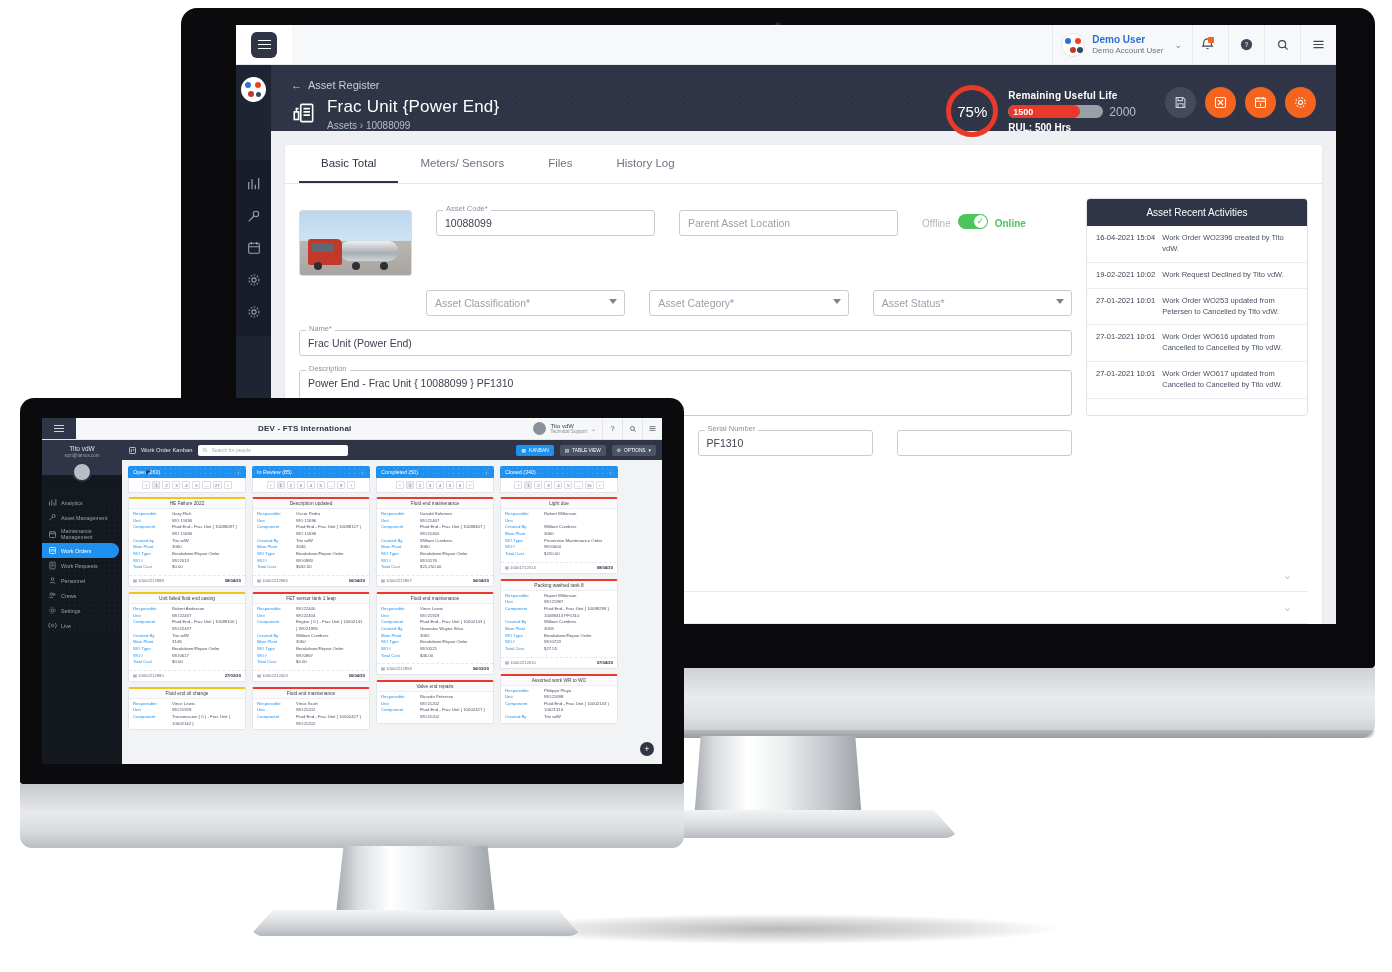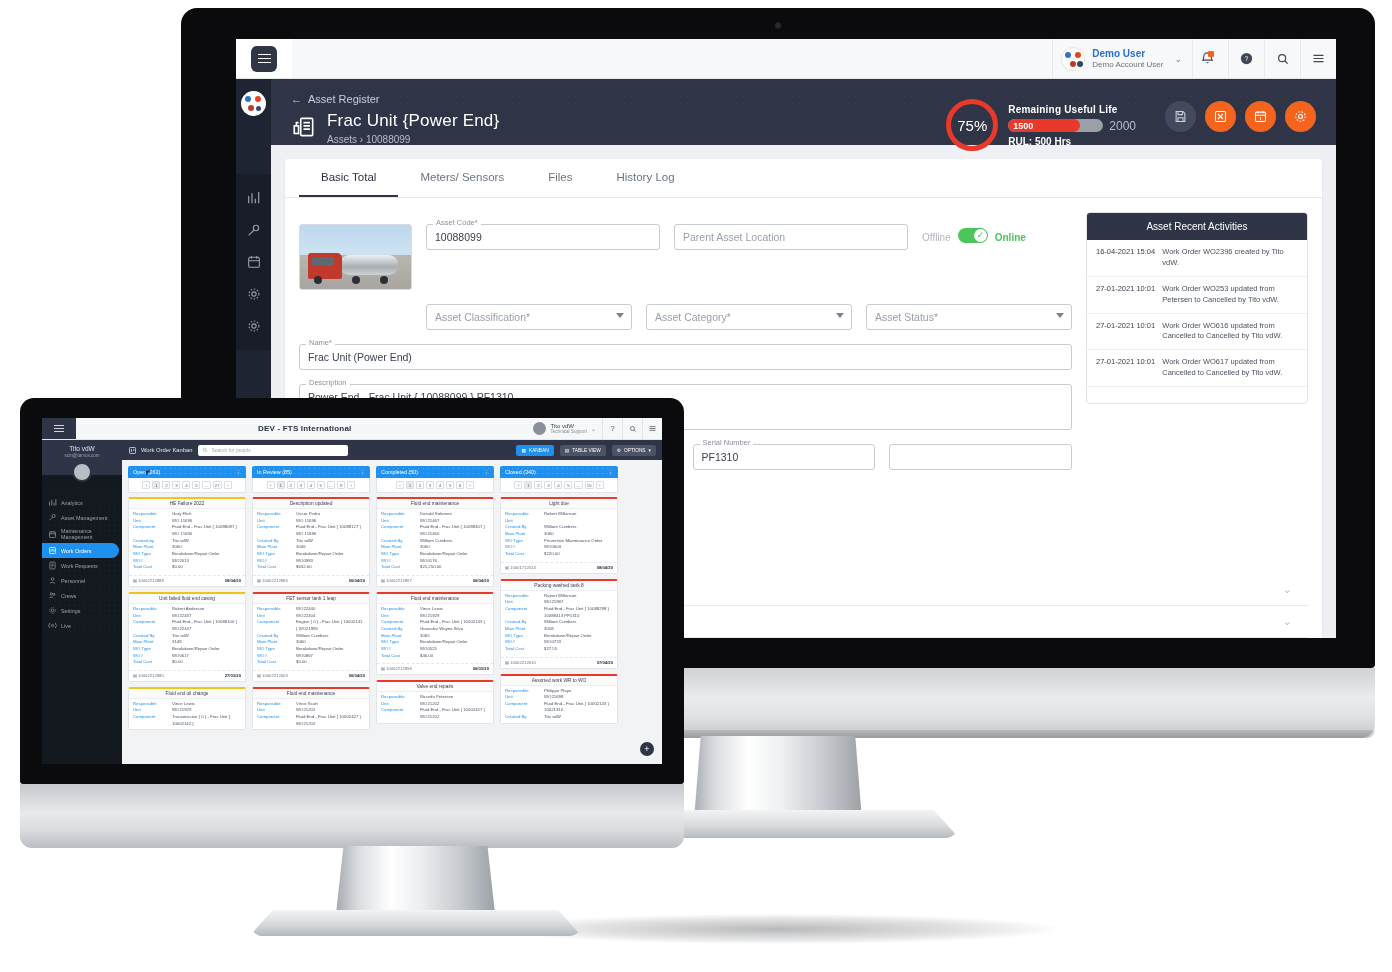--- a/index.html
+++ b/index.html
@@ -18,21 +18,21 @@
   .monitor-back { position:absolute; left:181px; top:8px; width:1194px; height:830px; }
   .mb-bezel {
     position:absolute; left:0; top:0; width:1194px; height:660px;
     background:#0b0b0d;
     border-radius:16px 16px 4px 4px;
   }
   .mb-cam { position:absolute; left:50%; top:14px; transform:translateX(-50%);
     width:7px; height:7px; border-radius:50%;
     background:#2a2c31; box-shadow:inset 0 0 2px #000; }
   .mb-screen {
-    position:absolute; left:55px; top:31px; width:1100px; height:599px;
+    position:absolute; left:55px; top:17px; width:1100px; height:599px;
     background:#ffffff; overflow:hidden;
   }
   .mb-chin {
     position:absolute; left:0; top:660px; width:1194px; height:70px;
     background:linear-gradient(180deg,#cfd2d5 0%, #e9ebed 42%, #dfe1e4 70%, #c3c6ca 100%);
     border-radius:0 0 14px 14px;
   }
   .mb-chin:after{ content:""; position:absolute; left:0; right:0; bottom:0; height:8px;
     background:linear-gradient(180deg, rgba(0,0,0,.10), rgba(0,0,0,.22));
     border-radius:0 0 14px 14px; }
@@ -145,21 +145,21 @@
 
   .form-wrap { display:flex; gap:14px; padding:12px 14px 0 14px; flex:1; min-height:0; }
   .form-left { flex:1; min-width:0; }
   .thumb { width:113px; height:66px; border:1px solid #d8dbe0; border-radius:3px; overflow:hidden;
     background:linear-gradient(180deg,#bcd8ee 0%, #cfe3f2 46%, #b9b6b1 47%, #a8a5a1 100%); position:relative; }
   .truck-cab{ position:absolute; left:8px; bottom:10px; width:34px; height:26px; background:#c0392b; border-radius:3px 5px 2px 2px; }
   .truck-cab:after{ content:""; position:absolute; left:4px; top:4px; width:22px; height:9px; background:#5d6a74; border-radius:2px;}
   .truck-tank{ position:absolute; left:40px; bottom:14px; width:58px; height:20px; border-radius:9px;
     background:linear-gradient(180deg,#eef0f1,#a9aeb2 60%,#cfd3d6); }
   .truck-wh{ position:absolute; bottom:5px; width:8px; height:8px; border-radius:50%; background:#2b2f33; }
-  .form-row { display:flex; gap:14px; }
+  .form-row { display:flex; gap:24px; }
   .field { position:relative; flex:1; min-width:0; margin-top:14px; }
   .field.fixed { flex:none; }
   .inp {
     width:100%; height:26px; border:1px solid #c8ccd2; border-radius:3px;
     font-size:10.5px; color:#3b4251; padding:0 8px; background:#fff;
     display:flex; align-items:center; font-family:"Liberation Sans", sans-serif;
   }
   .inp.tall { height:46px; align-items:flex-start; padding-top:6px; }
   .inp.placeholder { color:#9aa1ab; }
   .flt { position:absolute; left:7px; top:-6px; background:#fff; padding:0 3px; font-size:7.5px; color:#8b919c; }
@@ -509,20 +509,24 @@
                     </div>
                   </div>
 
                   <div class="activities">
                     <div class="act-head">Asset Recent Activities</div>
                     <div class="act-row">
                       <div class="act-date">16-04-2021 15:04</div>
                       <div class="act-text">Work Order WO2396 created by Tito vdW.</div>
                     </div>
                     <div class="act-row">
+                      <div class="act-date">19-02-2021 10:02</div>
+                      <div class="act-text">Work Request Declined by Tito vdW.</div>
+                    </div>
+                    <div class="act-row">
                       <div class="act-date">27-01-2021 10:01</div>
                       <div class="act-text">Work Order WO253 updated from Petersen to Cancelled by Tito vdW.</div>
                     </div>
                     <div class="act-row">
                       <div class="act-date">27-01-2021 10:01</div>
                       <div class="act-text">Work Order WO616 updated from Cancelled to Cancelled by Tito vdW.</div>
                     </div>
                     <div class="act-row">
                       <div class="act-date">27-01-2021 10:01</div>
                       <div class="act-text">Work Order WO617 updated from Cancelled to Cancelled by Tito vdW.</div>

